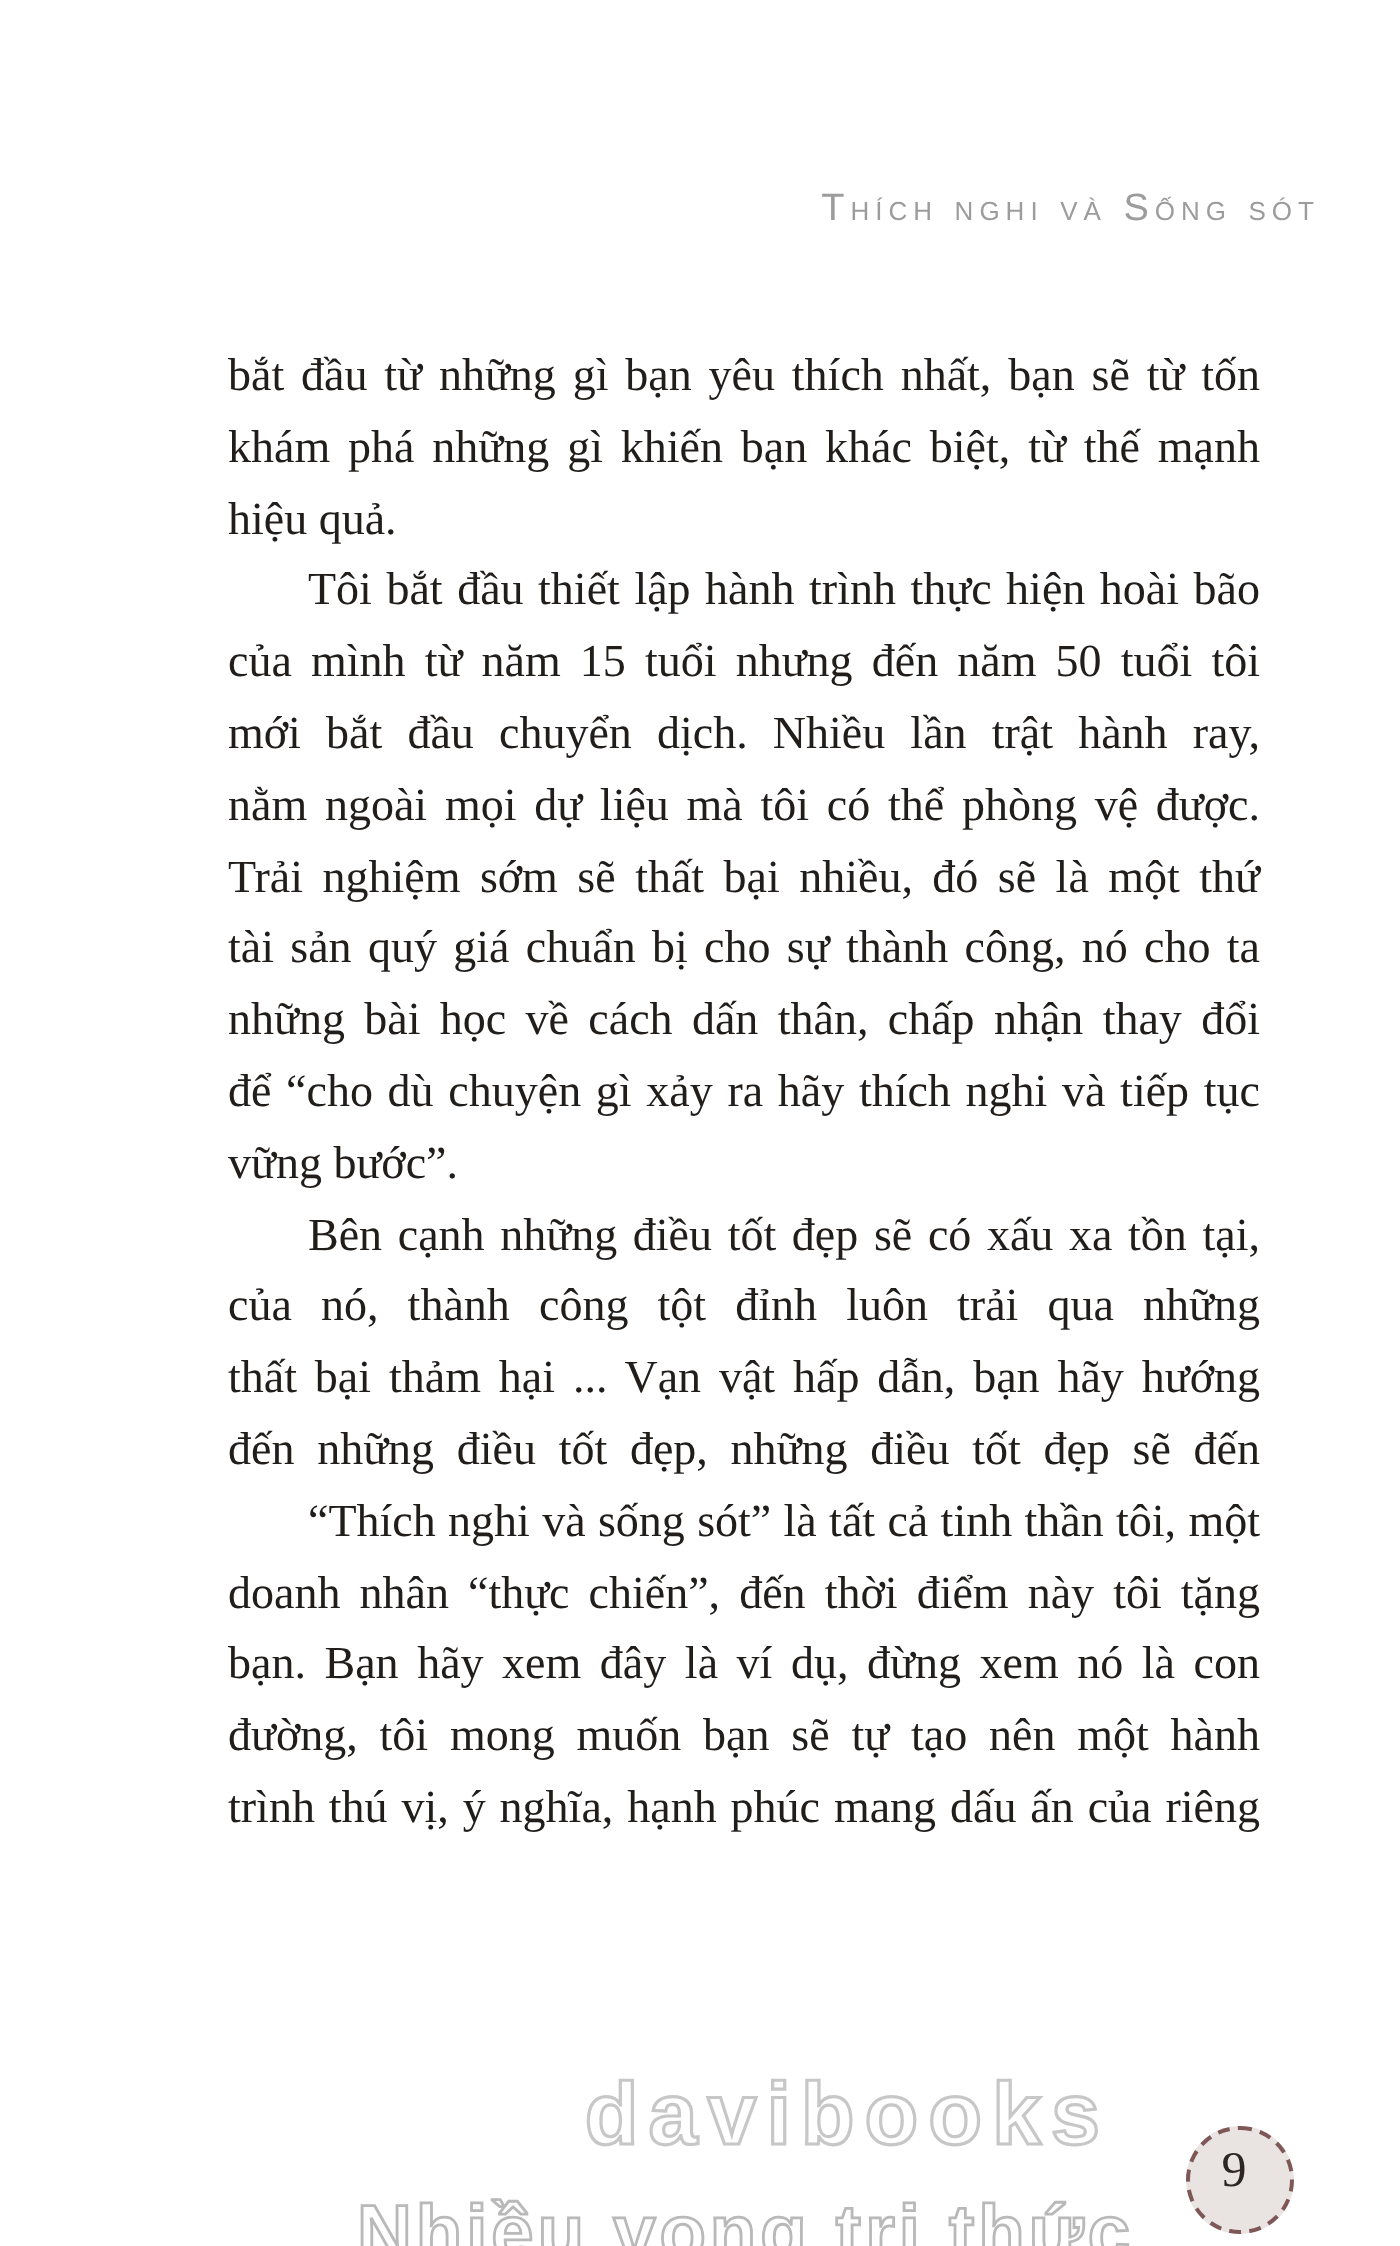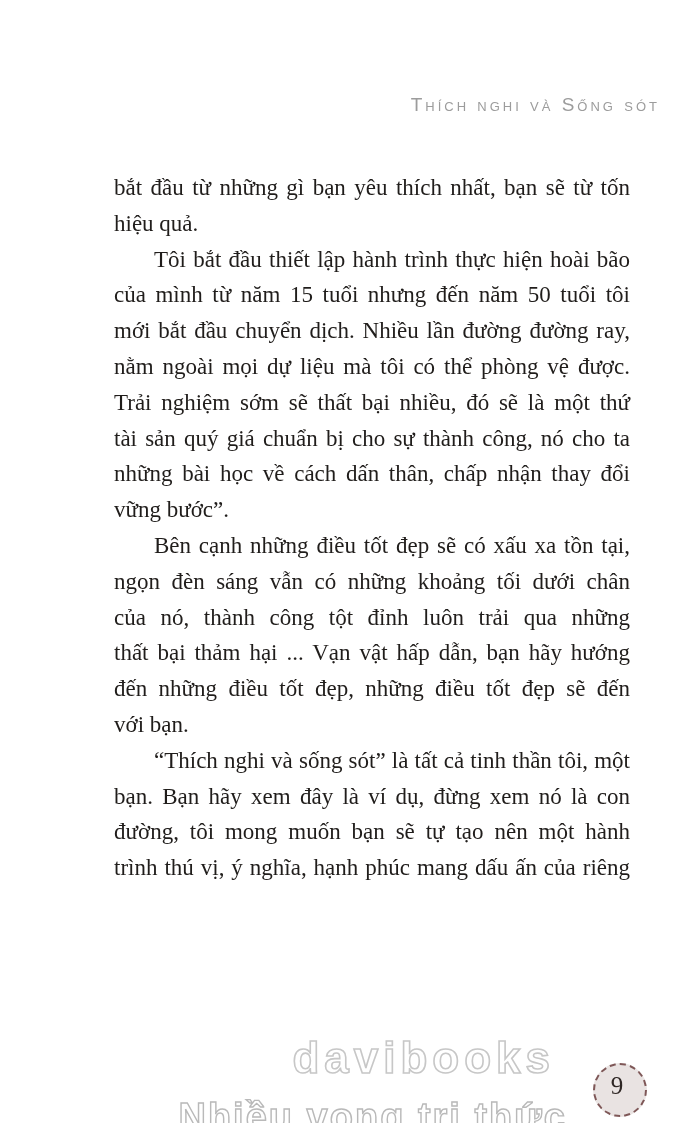--- a/index.html
+++ b/index.html
@@ -93,36 +93,37 @@
 </head>
 <body>
 
 <div class="page">
 
   <div class="running-head">Thích nghi và Sống sót</div>
 
   <div class="body-copy">
 
   <div class="line">bắt đầu từ những gì bạn yêu thích nhất,  bạn sẽ từ tốn</div>
+      <div class="line">khám phá những gì khiến bạn khác biệt, từ thế mạnh</div>
       <div class="line last">hiệu quả.</div>
       <div class="line indent">Tôi bắt đầu thiết lập hành trình thực hiện hoài bão</div>
       <div class="line">của mình từ năm 15 tuổi nhưng đến năm 50 tuổi tôi</div>
-      <div class="line">mới bắt đầu chuyển dịch. Nhiều lần đường đường ray,</div>
+      <div class="line">mới bắt đầu chuyển dịch. Nhiều lần trật hành ray,</div>
       <div class="line">nằm ngoài mọi dự liệu mà tôi có thể phòng vệ được.</div>
       <div class="line">Trải nghiệm sớm sẽ thất bại nhiều, đó sẽ là một thứ</div>
       <div class="line">tài sản quý giá chuẩn bị cho sự thành công, nó cho ta</div>
       <div class="line">những bài học về cách dấn thân, chấp nhận thay đổi</div>
+      <div class="line">để “cho dù chuyện gì xảy ra hãy thích nghi và tiếp tục</div>
       <div class="line last">vững bước”.</div>
       <div class="line indent">Bên cạnh những điều tốt đẹp sẽ có xấu xa tồn tại,</div>
-      <div class="line">ngọn đèn sáng vẫn có những khoảng tối dưới chân</div>
       <div class="line">của nó, thành công tột đỉnh luôn trải qua những</div>
       <div class="line">thất bại thảm hại ... Vạn vật hấp dẫn, bạn hãy hướng</div>
       <div class="line">đến những điều tốt đẹp, những điều tốt đẹp sẽ đến</div>
-      <div class="line last">với bạn.</div>
       <div class="line indent">“Thích nghi và sống sót” là tất cả tinh thần tôi, một</div>
+      <div class="line">doanh nhân “thực chiến”, đến thời điểm này tôi tặng</div>
       <div class="line">bạn. Bạn hãy xem đây là ví dụ, đừng xem nó là con</div>
       <div class="line">đường, tôi mong muốn bạn sẽ tự tạo nên một hành</div>
       <div class="line">trình thú vị, ý nghĩa, hạnh phúc mang dấu ấn của riêng</div>
     </div>
 
   <div class="wm-brand">davibooks</div>
 
   <div class="wm-slogan">Nhiều vọng tri thức</div>
 
   <div class="page-badge">

